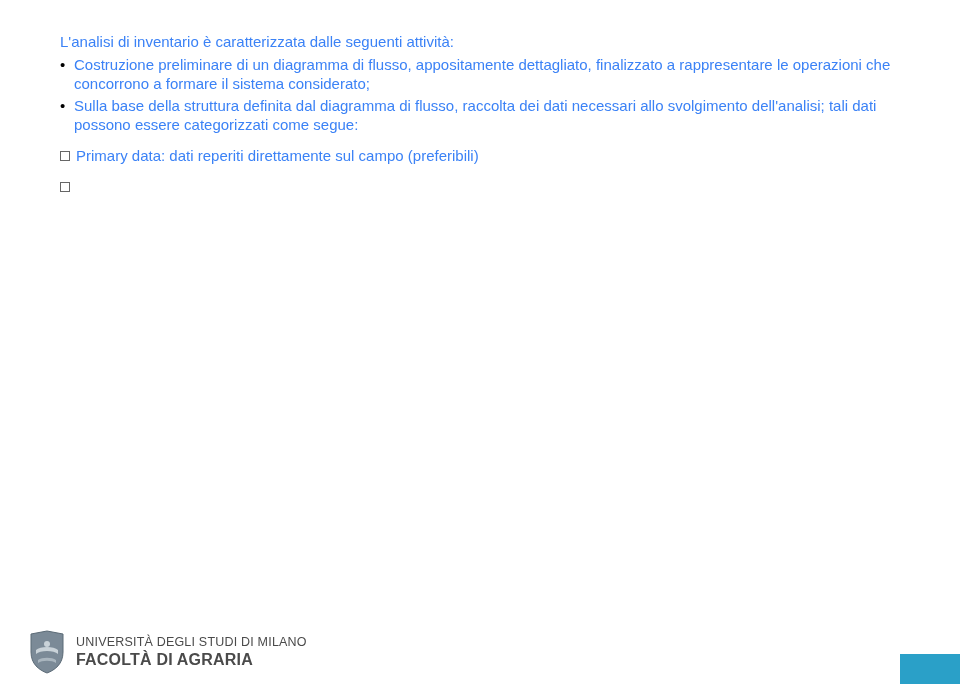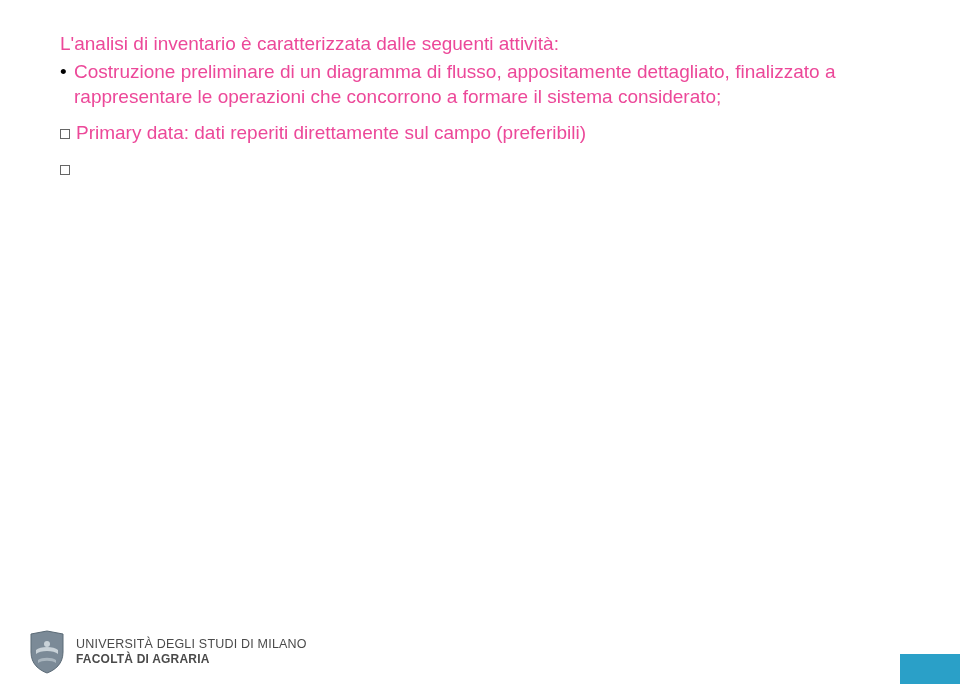--- a/index.html
+++ b/index.html
@@ -1,44 +1,45 @@
 <!DOCTYPE html>
 <html><head>
 <meta charset="utf-8">
 <style>
   * { box-sizing: border-box; margin: 0; padding: 0; }
   html, body { width: 960px; height: 684px; font-family: Arial, Helvetica, sans-serif; background: #fff; color: #000; }
   .slide { position: relative; width: 960px; height: 684px; padding: 32px 60px 0 60px; }
   .title { color: #385d8a; font-size: 30px; font-weight: bold; margin-bottom: 52px; letter-spacing: 0.2px; }
-  .body { font-size: 19px; line-height: 1.28; color: #ec4899; }
+  .body { font-size: 15px; line-height: 1.28; color: #3b82f6; }
   .intro { margin-bottom: 4px; }
   ul.bullets { list-style: none; padding-left: 0; }
   ul.bullets li { position: relative; padding-left: 14px; margin-bottom: 2px; }
   ul.bullets li::before { content: "•"; position: absolute; left: 0; top: 0; color: #000; }
   .subline { padding-left: 0; margin-top: 2px; }
   .checkbox-line { display: block; margin-top: 12px; }
   .cb { display: inline-block; width: 10px; height: 10px; border: 1px solid #666; margin-right: 6px; vertical-align: 0px; }
   .footer { position: absolute; left: 0; bottom: 0; width: 960px; height: 60px; }
   .blue-bar { position: absolute; right: 0; bottom: 0; width: 60px; height: 30px; background: #2aa0c8; }
   .footer-block { position: absolute; left: 28px; bottom: 10px; display: flex; align-items: center; gap: 10px; }
   .shield { width: 38px; height: 44px; }
   .uni-text { display: flex; flex-direction: column; line-height: 1.1; }
   .uni-line1 { font-size: 12.5px; color: #4a4a4a; letter-spacing: 0.2px; }
-  .uni-line2 { font-size: 12px; color: #4a4a4a; font-weight: bold; margin-top: 1px; letter-spacing: 0.2px; }
+  .uni-line2 { font-size: 16px; color: #4a4a4a; font-weight: bold; margin-top: 1px; letter-spacing: 0.2px; }
 </style>
 </head>
 <body>
 
 <div class="slide">
 
 
   <div class="body">
     <p class="intro">L'analisi di inventario è caratterizzata dalle seguenti attività:</p>
     <ul class="bullets">
       <li><span>Costruzione preliminare di un diagramma di flusso, appositamente dettagliato, finalizzato a rappresentare le operazioni che concorrono a formare il sistema considerato;</span></li>
+      <li><span>Sulla base della struttura definita dal diagramma di flusso, raccolta dei dati necessari allo svolgimento dell'analisi; tali dati possono essere categorizzati come segue:</span></li>
     </ul>
     <div class="subline checkbox-line">
       <span class="cb"></span><span>Primary data: dati reperiti direttamente sul campo (preferibili)</span>
     </div>
     <div class="subline checkbox-line">
       <span class="cb"></span>
     </div>
   </div>
 
   <div class="footer">

